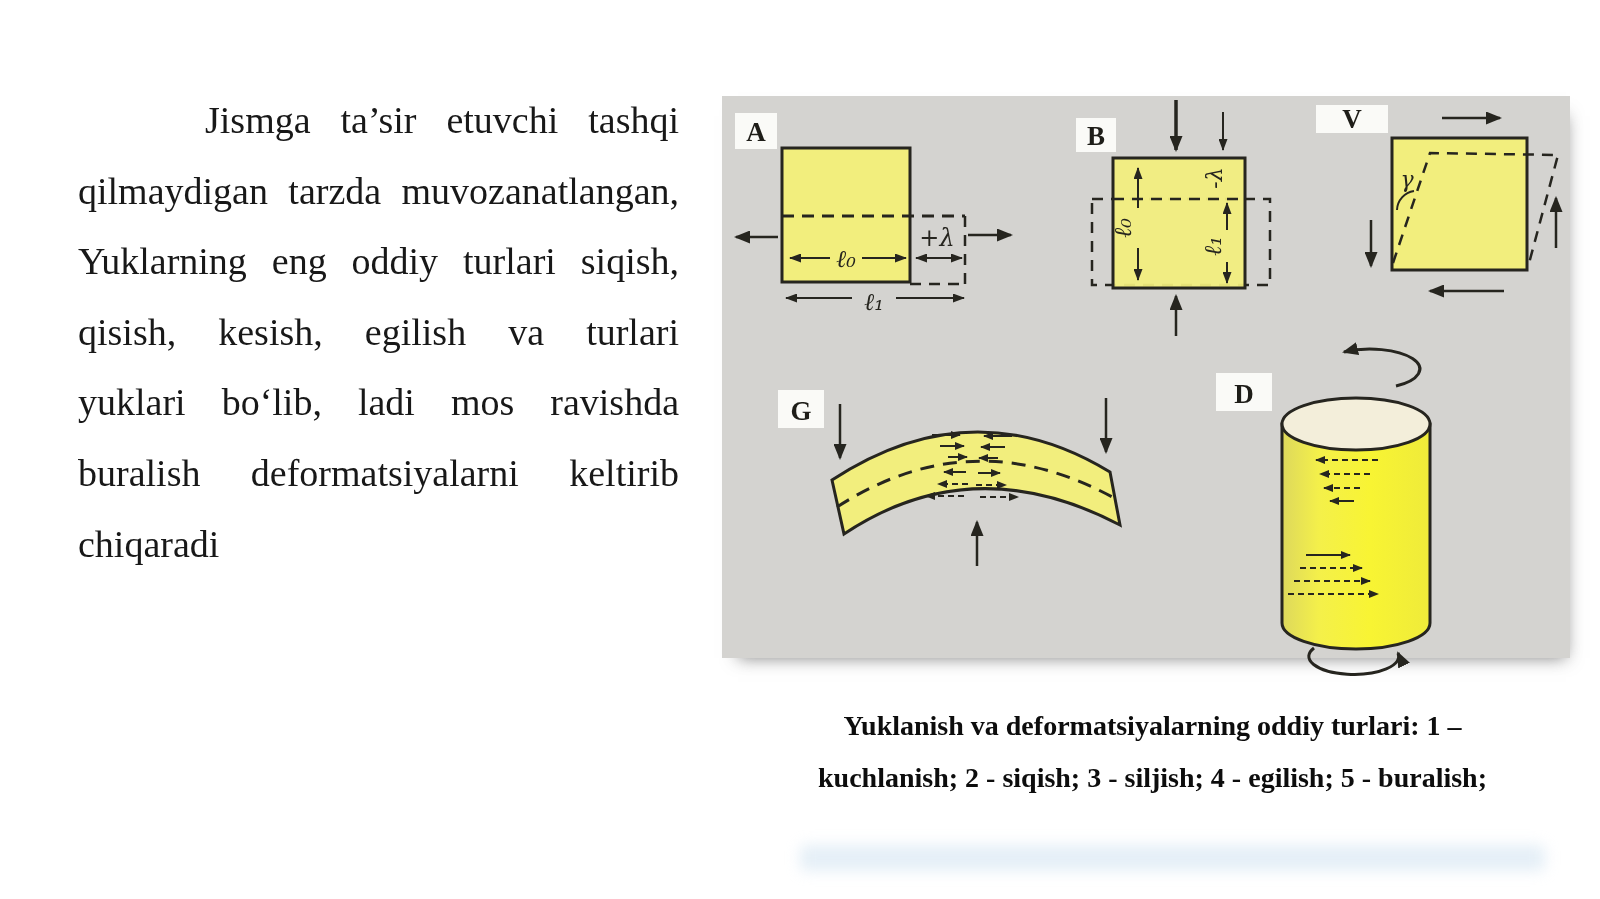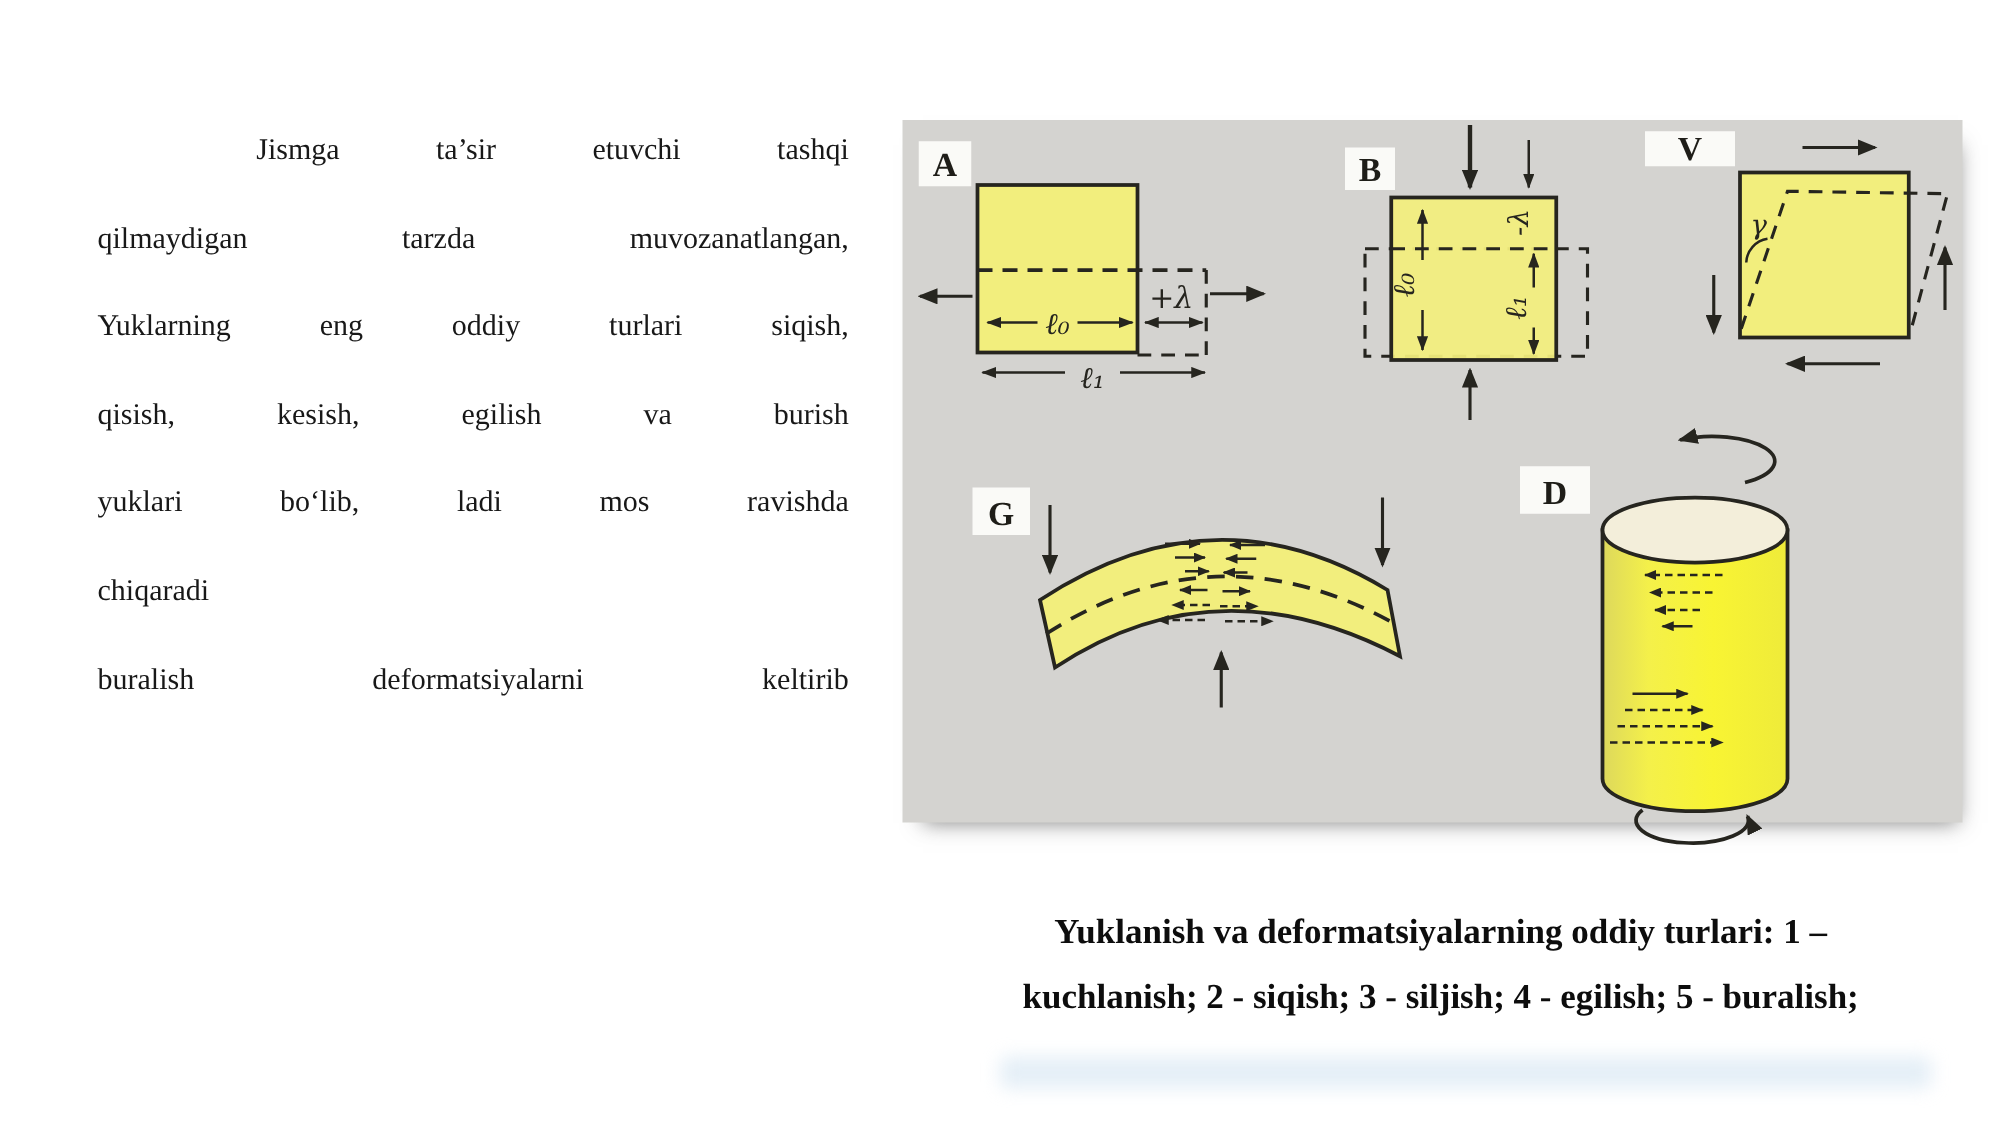--- a/index.html
+++ b/index.html
@@ -3,34 +3,34 @@
 <meta charset="utf-8">
 <style>
   html,body{margin:0;padding:0;}
   body{
     width:1600px;height:899px;position:relative;background:#ffffff;
     font-family:"Liberation Serif",serif;overflow:hidden;
   }
   
   .body-text{
     position:absolute;left:78px;top:85px;width:601px;
-    font-size:24px;line-height:70.6px;color:#181818;
+    font-size:38px;line-height:70.6px;color:#181818;
   }
   .pline{text-align:justify;text-align-last:justify;white-space:nowrap;}
   .pline.first{padding-left:127px;}
   .pline.last{text-align-last:left;}
   
   .panel-bg{
     position:absolute;left:722px;top:96px;width:848px;height:562px;
     background:#d4d3d0;
     box-shadow:6px 10px 16px -10px rgba(110,110,110,0.85);
   }
   .fig-svg{position:absolute;left:710px;top:88px;width:870px;height:600px;}
   .fig-caption{
-    position:absolute;left:730px;top:720px;width:845px;
+    position:absolute;left:730px;top:700px;width:845px;
     font-size:28px;line-height:52px;font-weight:bold;color:#0d0d0d;
     text-align:center;
   }
   .blue-wash{
     position:absolute;left:800px;top:845px;width:745px;height:26px;
     background:rgba(198,220,238,0.45);filter:blur(7px);border-radius:6px;
   }
   .letterbox{fill:#fafaf7;}
   .letter{font-family:"Liberation Serif",serif;font-weight:bold;font-size:27px;fill:#1e1d18;}
   .sym{font-family:"DejaVu Serif",serif;font-style:italic;font-size:24px;fill:#26251f;}
@@ -46,24 +46,24 @@
   .minid{stroke-width:2px;stroke-dasharray:6 4;}
   .yellow{fill:#f2ee7d;stroke:#26251f;stroke-width:3px;}
 </style>
 </head>
 <body>
 
 <div class="body-text">
   <div class="pline first">Jismga ta’sir etuvchi tashqi</div>
   <div class="pline">qilmaydigan tarzda muvozanatlangan,</div>
   <div class="pline">Yuklarning eng oddiy turlari siqish,</div>
-  <div class="pline">qisish, kesish, egilish va burish</div>
+  <div class="pline">qisish, kesish, egilish va turlari</div>
   <div class="pline">yuklari bo‘lib, ladi mos ravishda</div>
+  <div class="pline">buralish deformatsiyalarni keltirib</div>
   <div class="pline last">chiqaradi</div>
-  <div class="pline">buralish deformatsiyalarni keltirib</div>
 </div>
 
 <div class="panel-bg"></div>
 
 <svg class="fig-svg" viewBox="0 0 870 600">
   <defs>
     <marker id="mF" markerUnits="userSpaceOnUse" markerWidth="16" markerHeight="13" refX="14" refY="6.5" orient="auto">
       <path d="M0,0 L16,6.5 L0,13 Z" fill="#26251f"></path>
     </marker>
     <marker id="mD" markerUnits="userSpaceOnUse" markerWidth="12" markerHeight="9" refX="11" refY="4.5" orient="auto">

